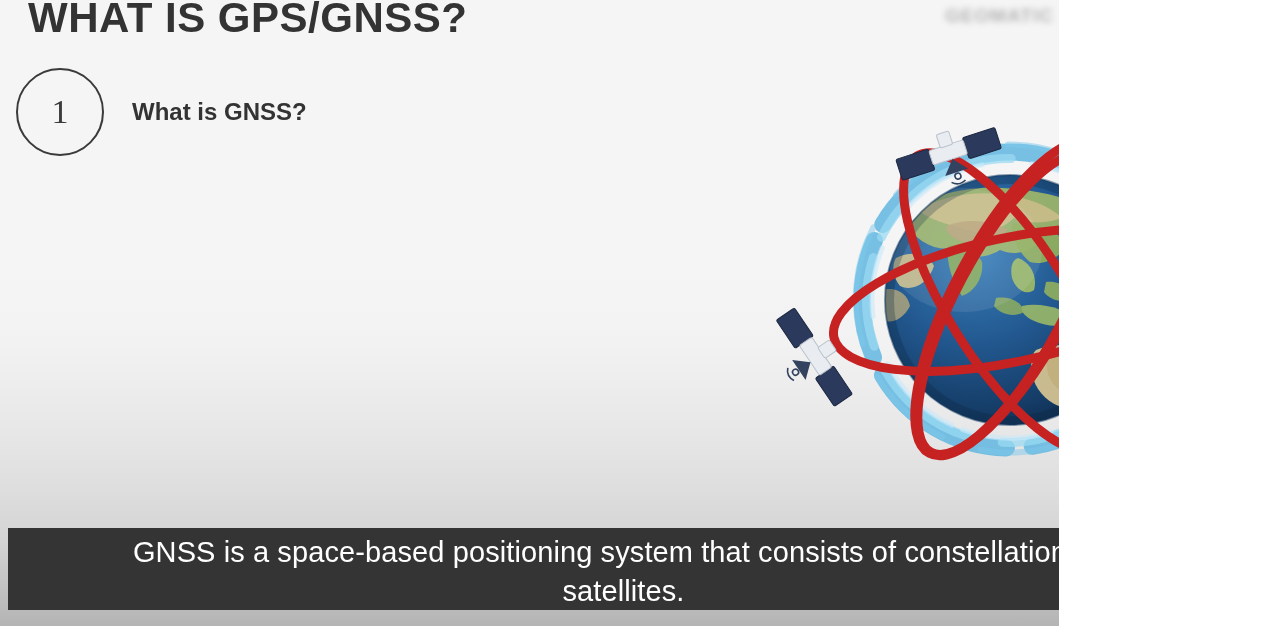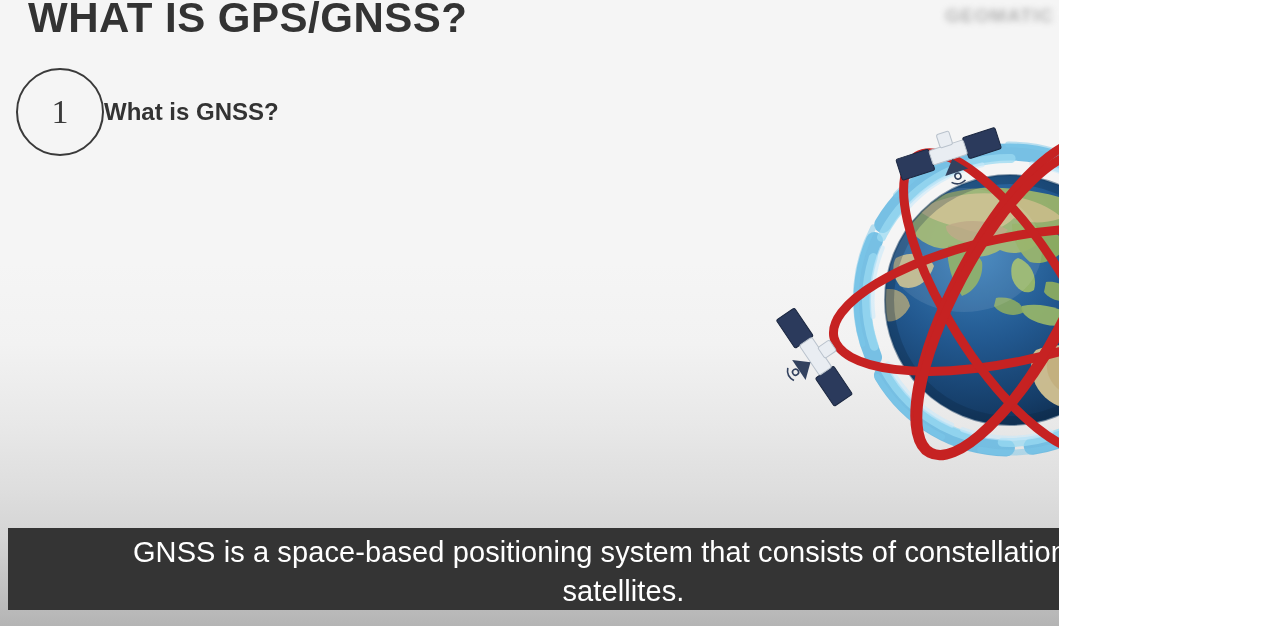--- a/index.html
+++ b/index.html
@@ -63,20 +63,21 @@
     background: transparent;
     flex: none;
   }
   .step-number {
     font-family: "Liberation Serif", "DejaVu Serif", serif;
     font-size: 34px;
     color: #3a3a3a;
     line-height: 1;
   }
   .bullet-label {
+    margin-left: 28px;
     font-size: 24px;
     font-weight: 700;
     color: #333333;
     white-space: nowrap;
   }
 
   
   .watermark {
     position: absolute;
     right: 4px;

